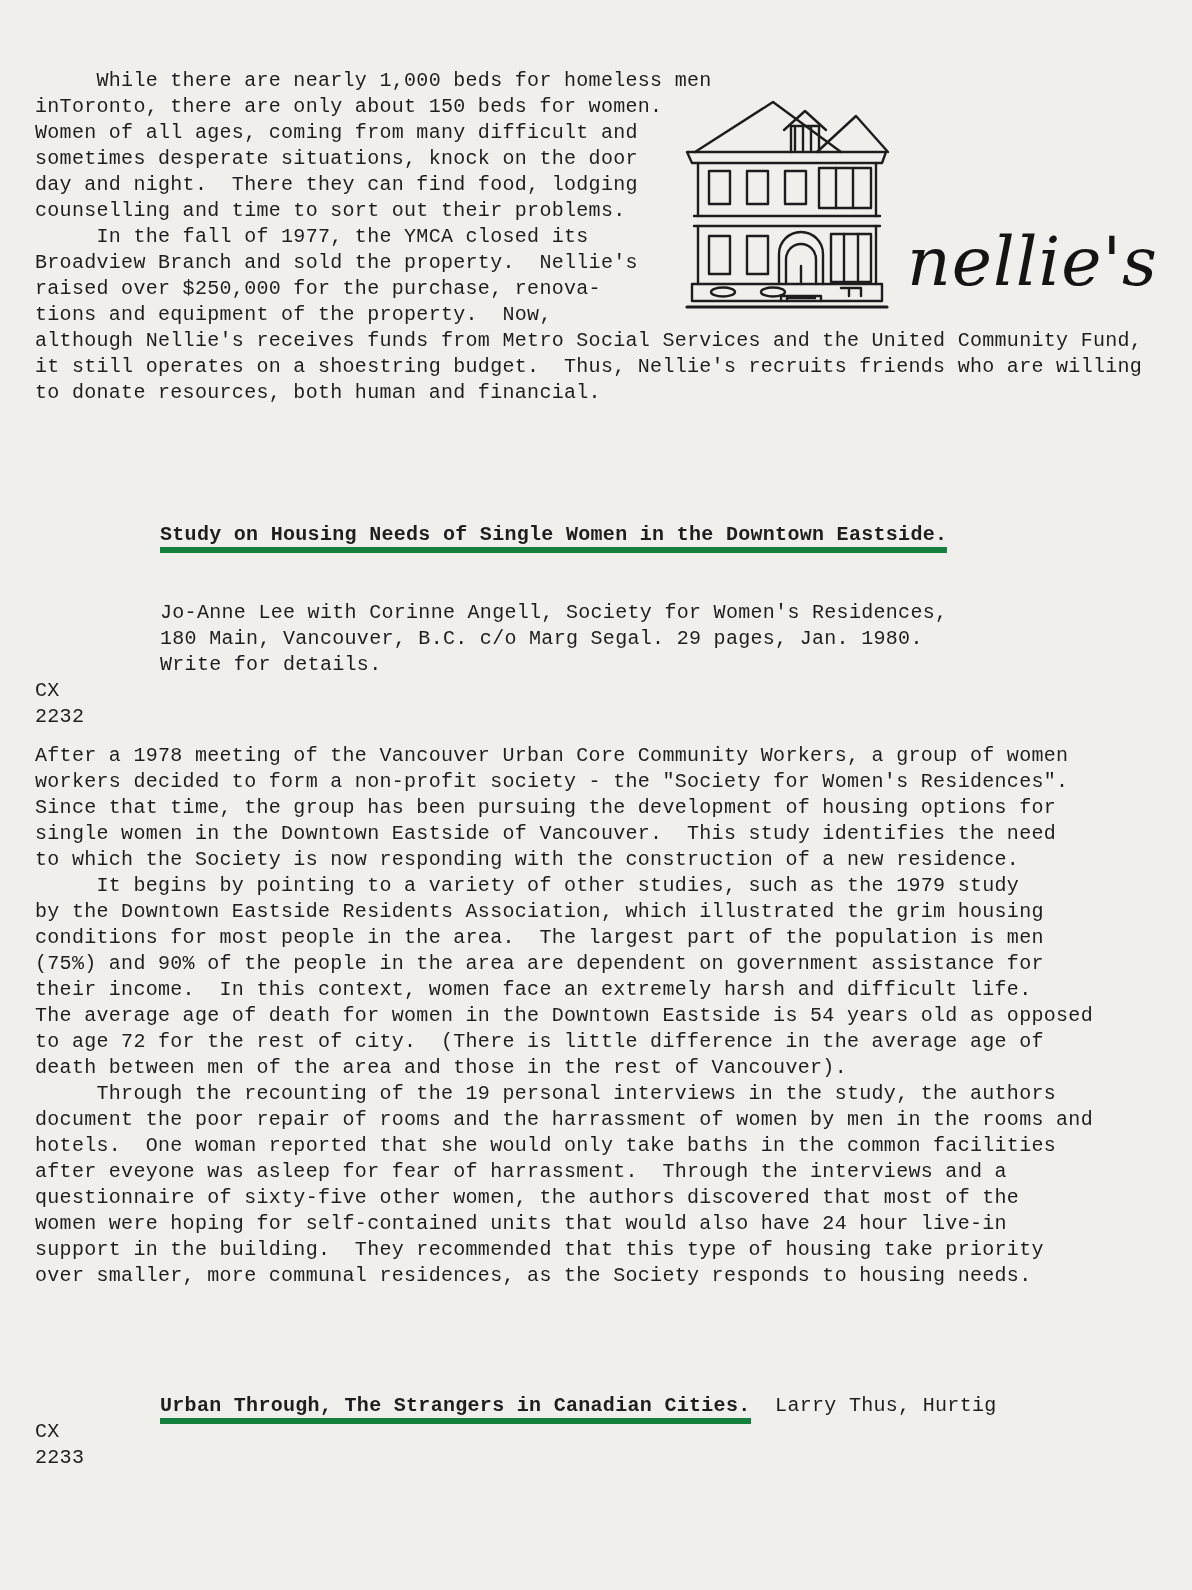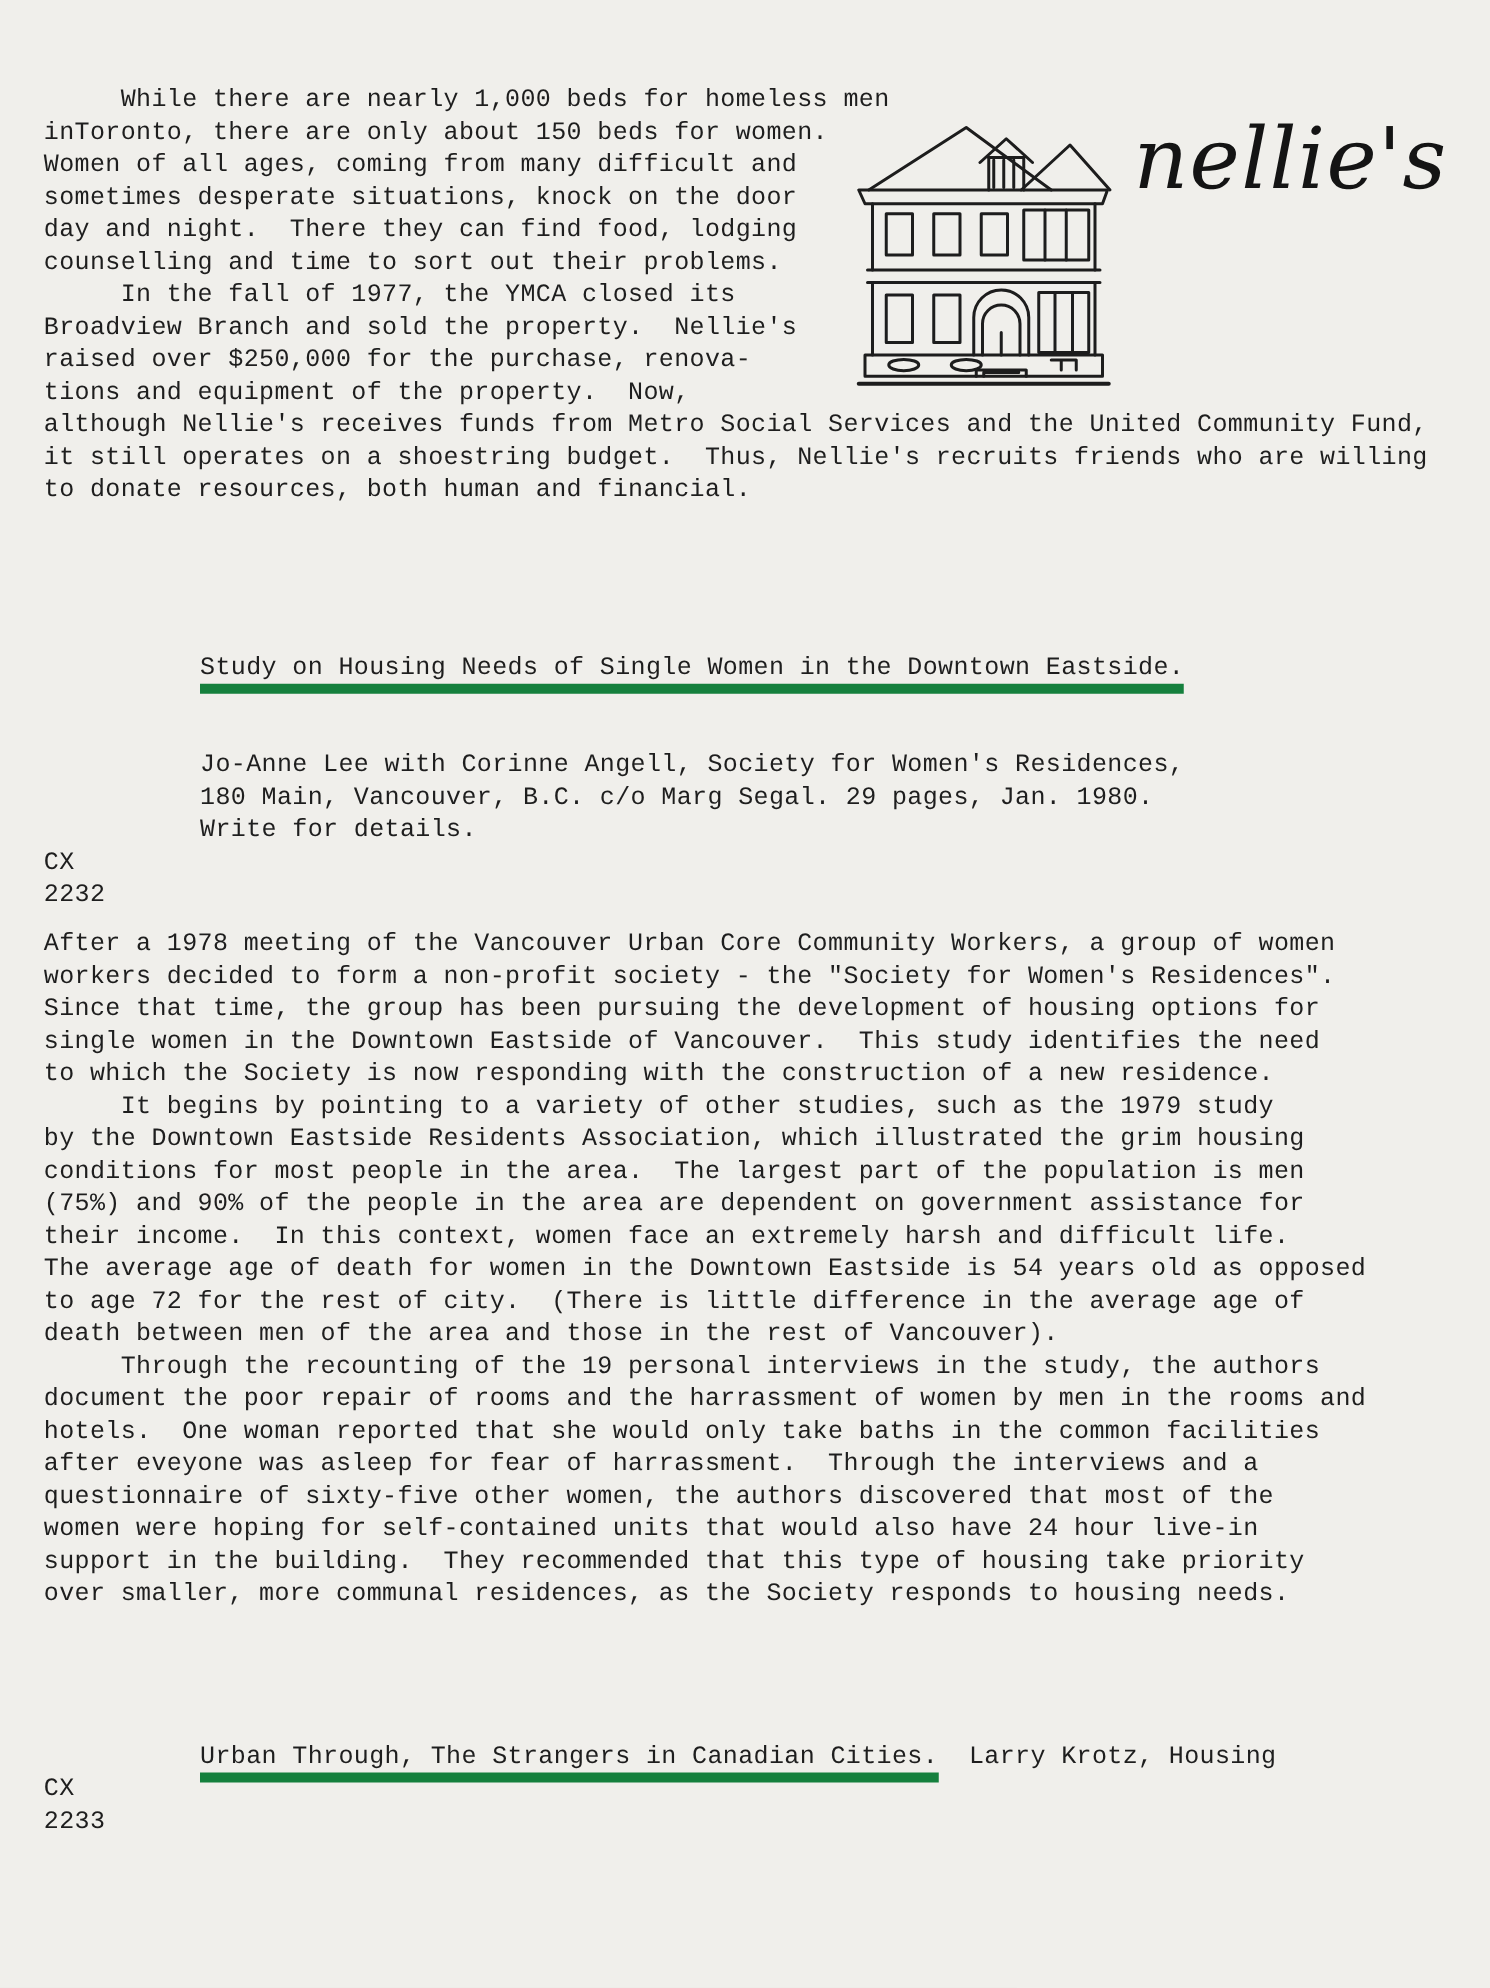--- a/index.html
+++ b/index.html
@@ -18,42 +18,43 @@
     font-size: 20px;
     line-height: 26px;
     letter-spacing: 0.3px;
   }
   .pre { white-space: pre; }
   .intro-wrap { position: relative; }
   .logo {
     position: absolute;
     top: 26px; right: 14px;
     display: flex;
-    align-items: flex-start;
+    align-items: flex-end;
     gap: 14px;
   }
   .logo svg { display: block; }
   .wordmark {
     font-family: "DejaVu Serif", serif;
     font-style: italic;
     font-size: 68px;
     line-height: 1;
     color: #141414;
     letter-spacing: 1px;
     padding-bottom: 14px;
   }
   .entry {
     display: flex;
     align-items: flex-end;
   }
   .entry .code { width: 125px; flex: 0 0 125px; }
   .entry .body { flex: 1; }
   .u {
-    border-bottom: 8px solid #15803d;
+    border-bottom: 6px solid #15803d;
     padding-bottom: 1px;
+    font-weight: bold;
   }
   .entry-1 { margin-top: 64px; }
   .review-1 { margin-top: 13px; }
   .entry-2 { margin-top: 52px; }
 </style>
 </head>
 <body>
 
 <div class="page">
 
@@ -149,17 +150,17 @@
 after eveyone was asleep for fear of harrassment.  Through the interviews and a
 questionnaire of sixty-five other women, the authors discovered that most of the
 women were hoping for self-contained units that would also have 24 hour live-in
 support in the building.  They recommended that this type of housing take priority
 over smaller, more communal residences, as the Society responds to housing needs.</div>
 
   <div class="entry entry-2">
     <div class="code pre">CX
 2233</div>
     <div class="body pre">
-      <div><span class="u">Urban Through, The Strangers in Canadian Cities.</span><span>  Larry Krotz, Housing</span></div>
+      <div><span class="u">Urban Through, The Strangers in Canadian Cities.</span><span>  Larry Thus, Hurtig</span></div>
     </div>
   </div>
 
 </div>
 
 </body></html>

